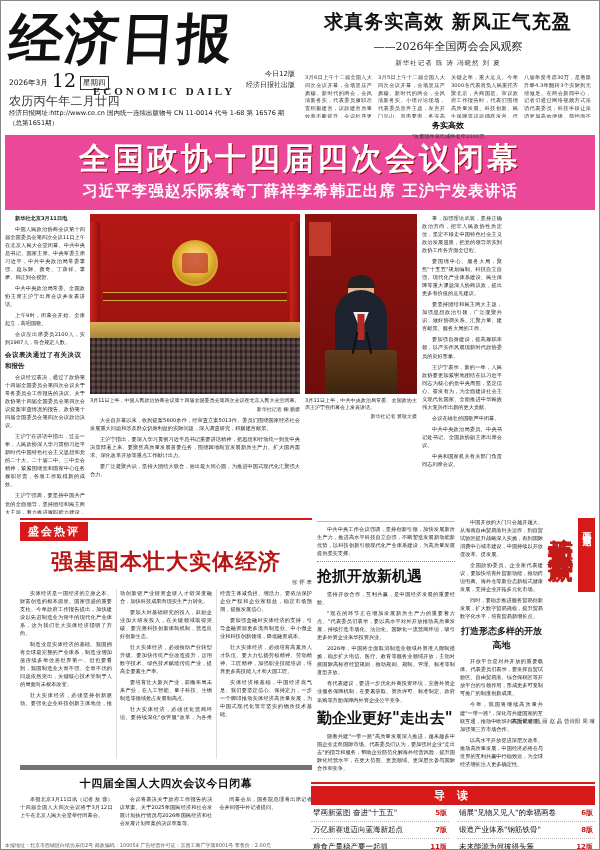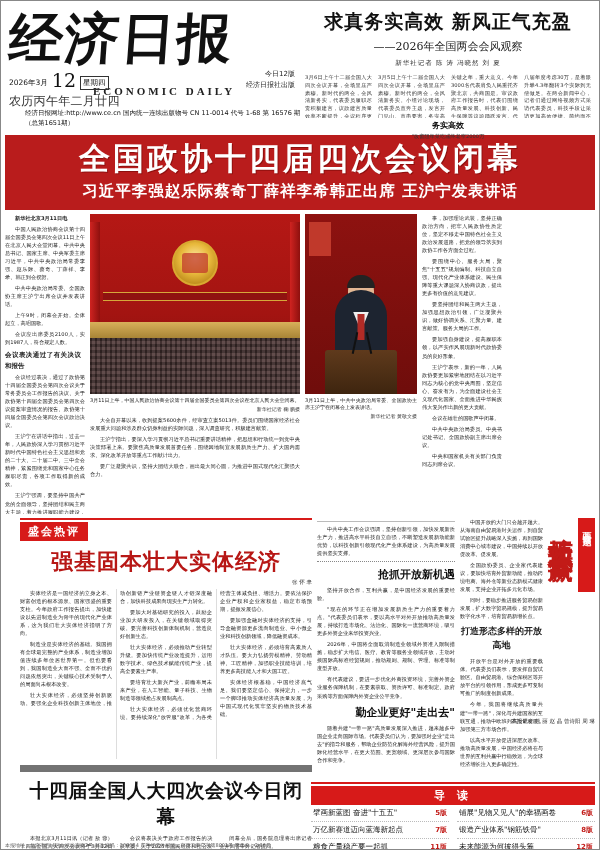--- a/index.html
+++ b/index.html
@@ -84,21 +84,21 @@
   .mh-meta {
     position: absolute;
     right: 0; top: 64px;
     text-align: right;
     font-size: 7px;
     color: #222;
     line-height: 1.5;
   }
   .mh-url {
     position: absolute;
-    left: 18px; top: 104px;
+    left: 2px; top: 104px;
     font-size: 6.5px;
     color: #111;
     width: 286px;
     line-height: 1.5;
   }
   .mh-right {
     flex: 1;
     position: relative;
     border-left: none;
   }
@@ -151,21 +151,21 @@
   .mh-tag-sub {
     font-size: 5.2px;
     text-align: center;
     color: #333;
     margin-top: 2px;
     line-height: 1.5;
   }
 
   
   .banner {
-    background: #b91c1c;
+    background: #ec4899;
     margin: 2px 4px 0 4px;
     padding: 7px 4px 8px 4px;
     text-align: center;
     color: #fff;
   }
   .banner-main {
     font-family: "DejaVu Serif", "Liberation Serif", serif;
     font-weight: bold;
     font-size: 31px;
     letter-spacing: 3px;
@@ -403,26 +403,26 @@
     line-height: 1.55;
     color: #222;
     text-align: justify;
     height: 170px;
     overflow: hidden;
   }
   .cols3 p { margin: 0 0 3px 0; text-indent: 10px; }
   .mid-h2 {
     font-family: "DejaVu Serif", serif;
     font-weight: bold;
-    font-size: 19px;
+    font-size: 11px;
     text-align: center;
     color: #111;
     margin-top: 6px;
     letter-spacing: 0.5px;
-    border-top: 7px solid #737373;
+    border-top: 5px solid #737373;
     padding-top: 6px;
   }
   .cols2 {
     column-count: 3;
     column-gap: 7px;
     font-size: 5.2px;
     line-height: 1.55;
     color: #222;
     text-align: justify;
     height: 42px;
@@ -433,22 +433,22 @@
 
   .midcol-text {
     font-size: 5.2px;
     line-height: 1.55;
     color: #222;
     text-align: justify;
   }
   .midcol-text p { margin: 0 0 3px 0; text-indent: 10px; }
   .midcol-h {
     font-weight: bold;
-    font-size: 11px;
-    text-align: right;
+    font-size: 15px;
+    text-align: left;
     margin: 5px 0 4px 0;
     color: #111;
     text-indent: 0;
   }
   .dotline { border-top: 1px dotted #888; margin: 4px 0; }
 
   
   .vert-wrap {
     display: flex;
     gap: 4px;

